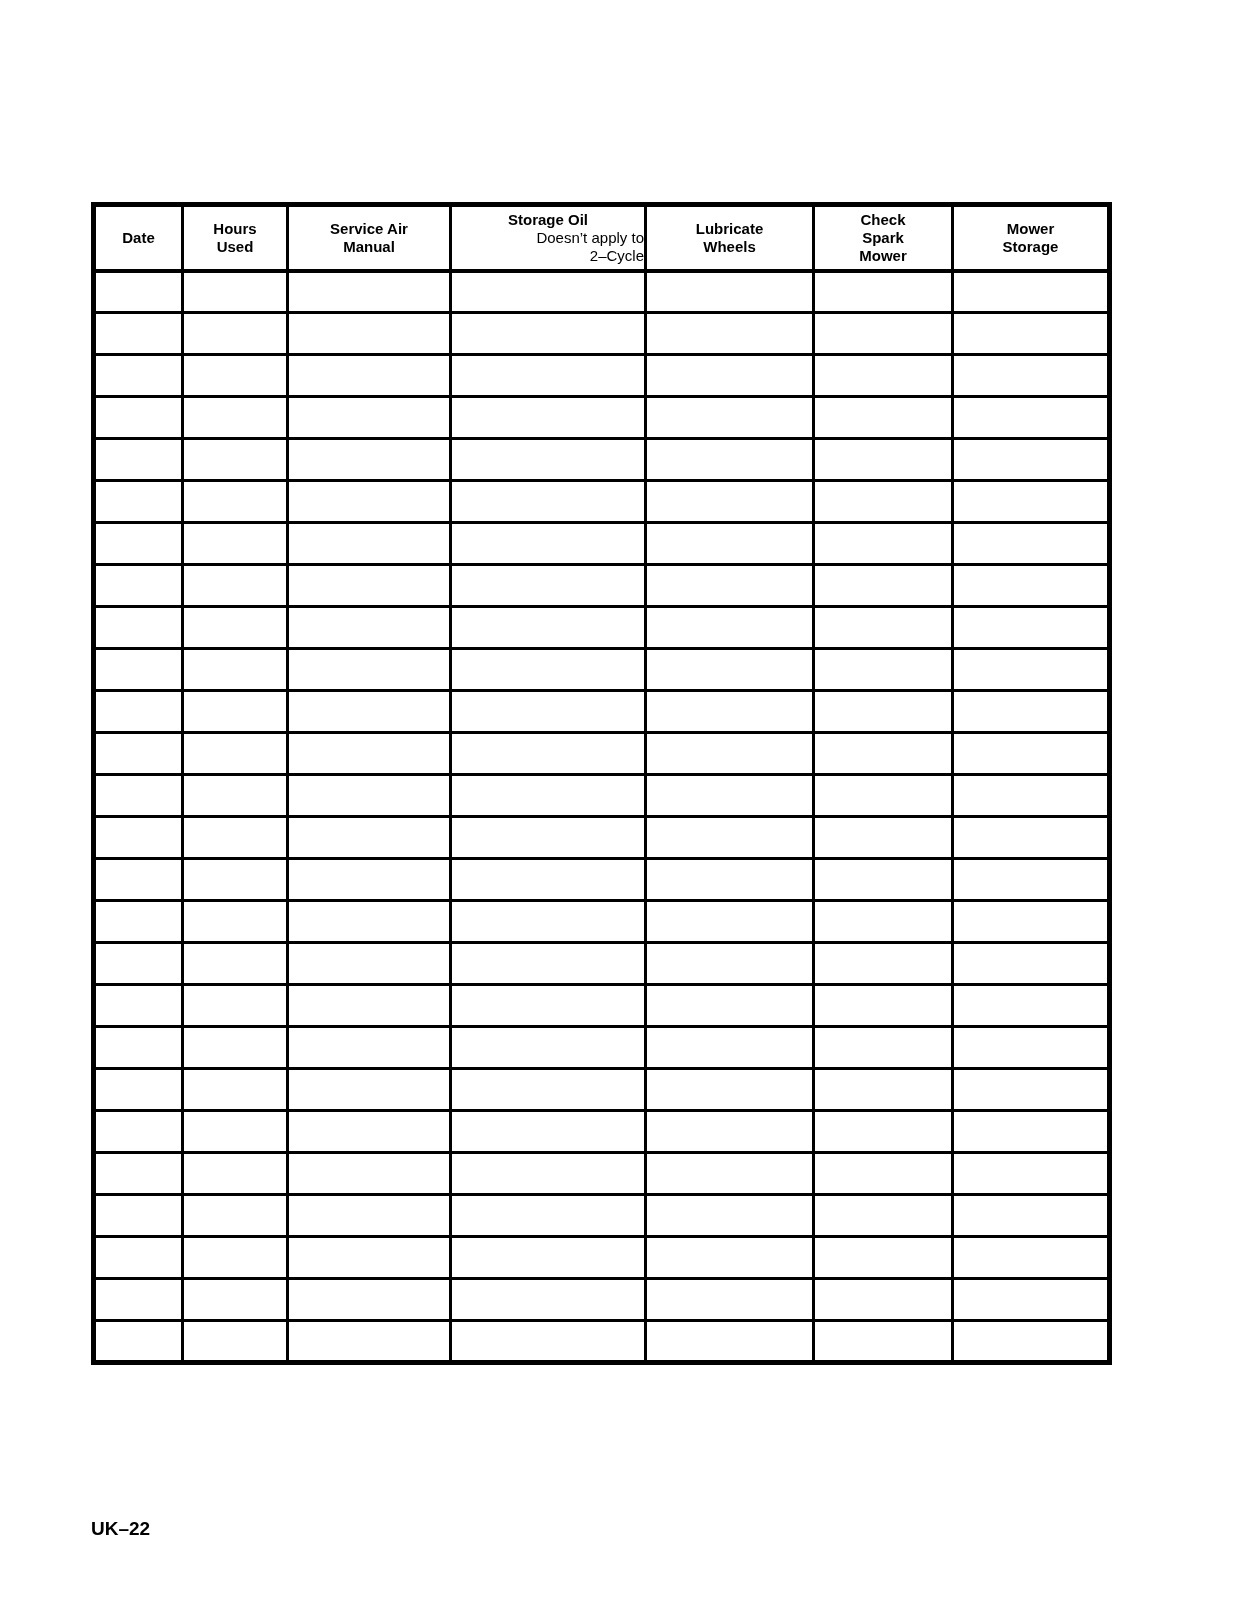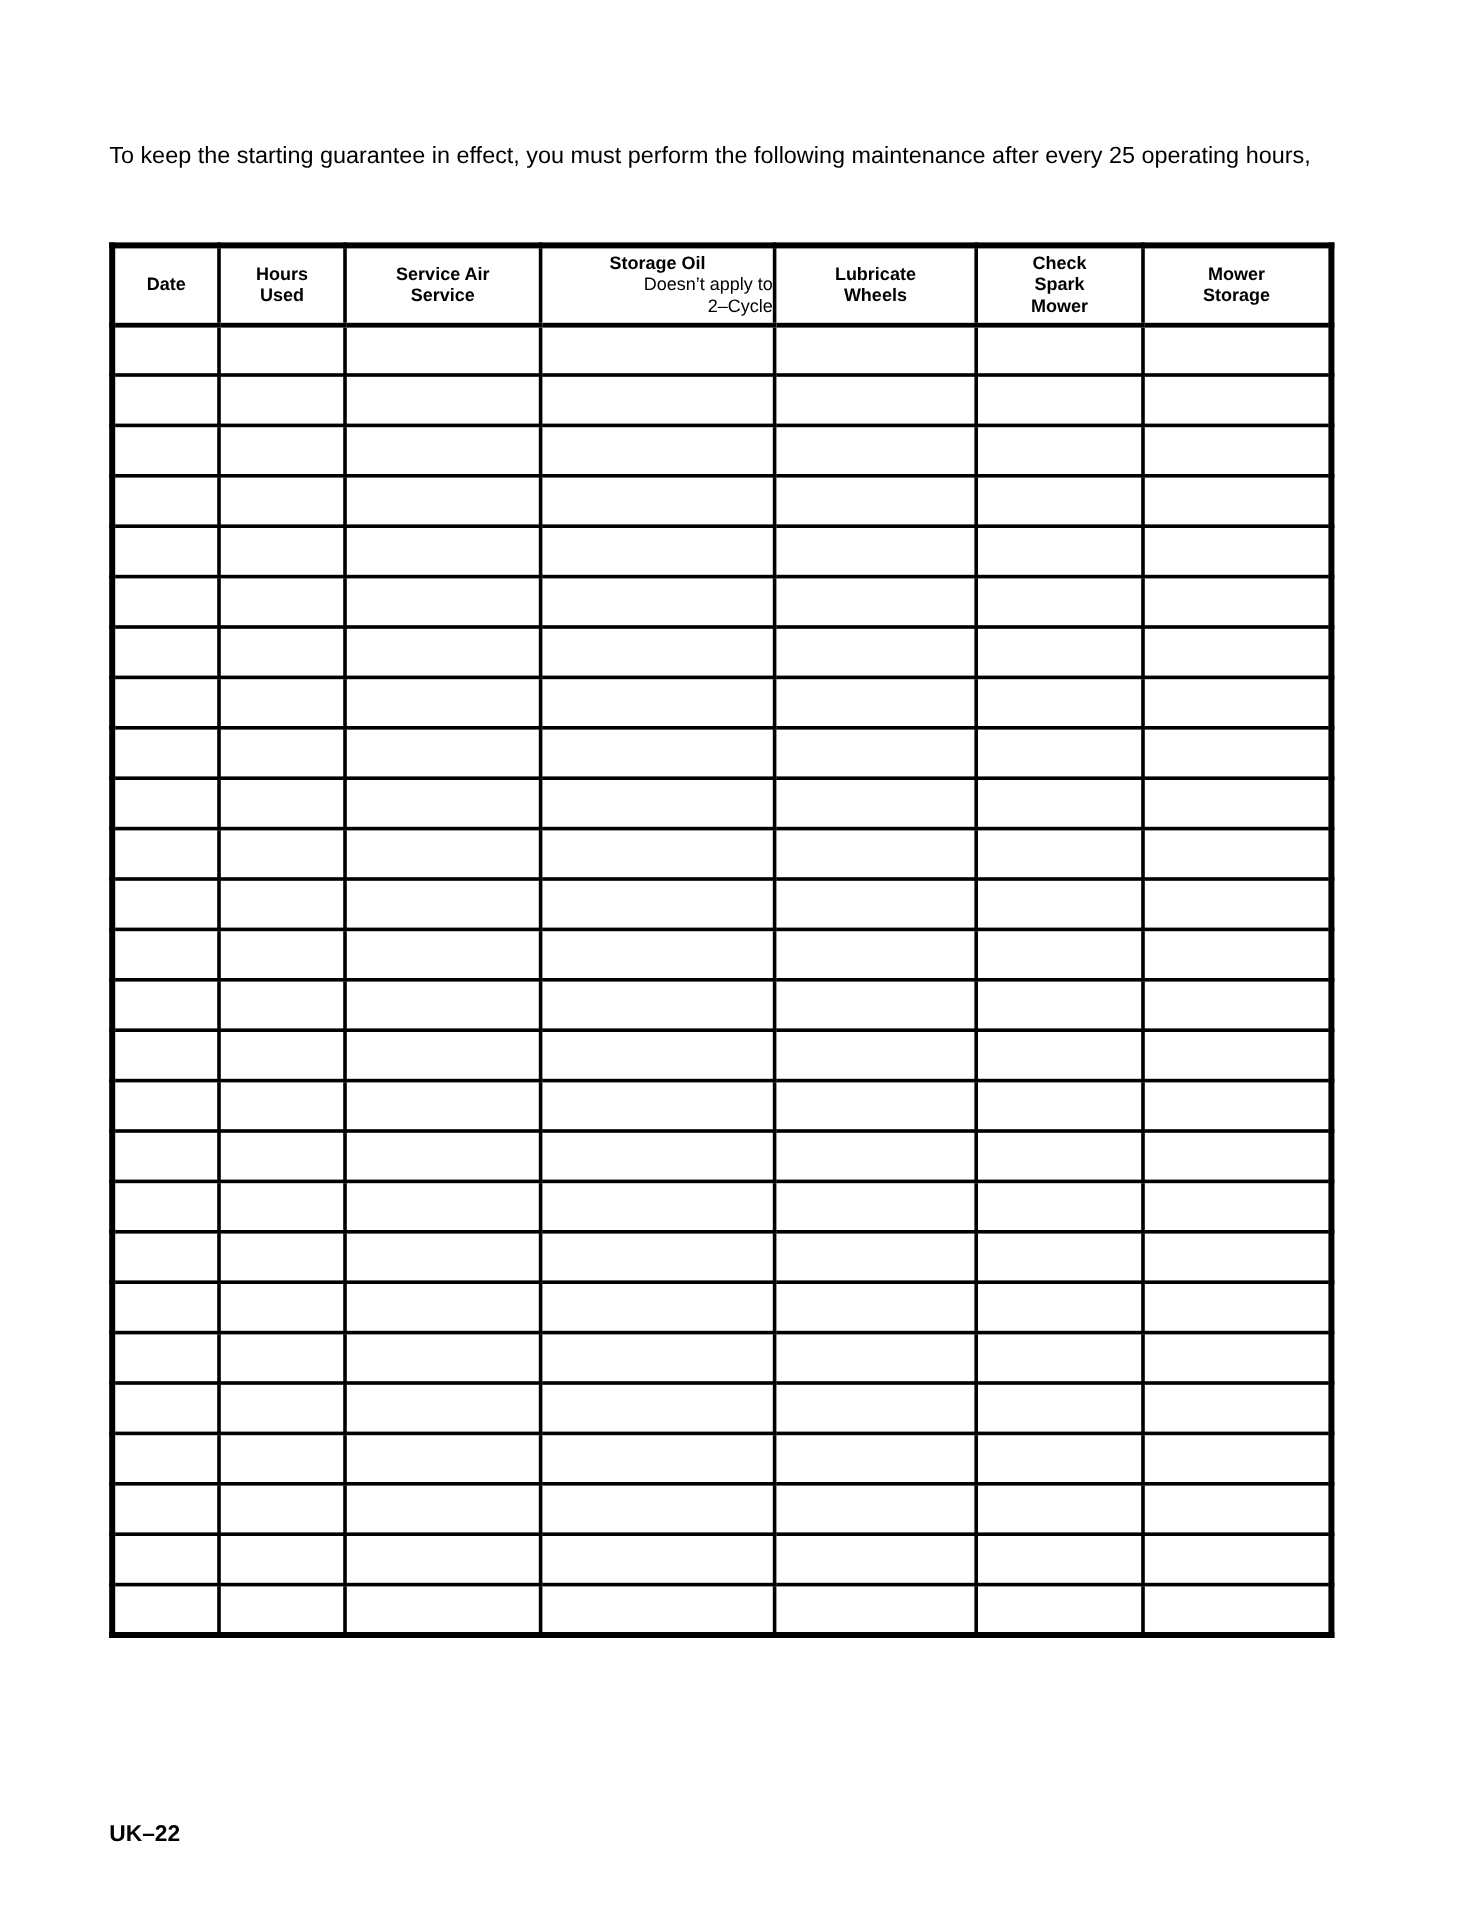--- a/index.html
+++ b/index.html
@@ -67,21 +67,20 @@
     font-weight: bold;
   }
 </style>
 </head>
 <body>
 
 <div class="page">
 
 
   <div class="intro">
-    <div class="intro-line">To keep the starting guarantee in effect, you must perform the following maintenance after every 25 operating hours,</div>
   </div>
 
   <table class="maintenance-table">
     <colgroup>
       <col style="width:89px">
       <col style="width:105px">
       <col style="width:163px">
       <col style="width:195px">
       <col style="width:168px">
       <col style="width:139px">
@@ -91,21 +90,21 @@
       <tr>
         <th>
           <div>Date</div>
         </th>
         <th>
           <div>Hours</div>
           <div>Used</div>
         </th>
         <th>
           <div>Service Air</div>
-          <div>Service</div>
+          <div>Manual</div>
         </th>
         <th>
           <div>Storage Oil</div>
           <div class="sub">Doesn’t apply to</div>
           <div class="sub">2–Cycle</div>
         </th>
         <th>
           <div>Lubricate</div>
           <div>Wheels</div>
         </th>

